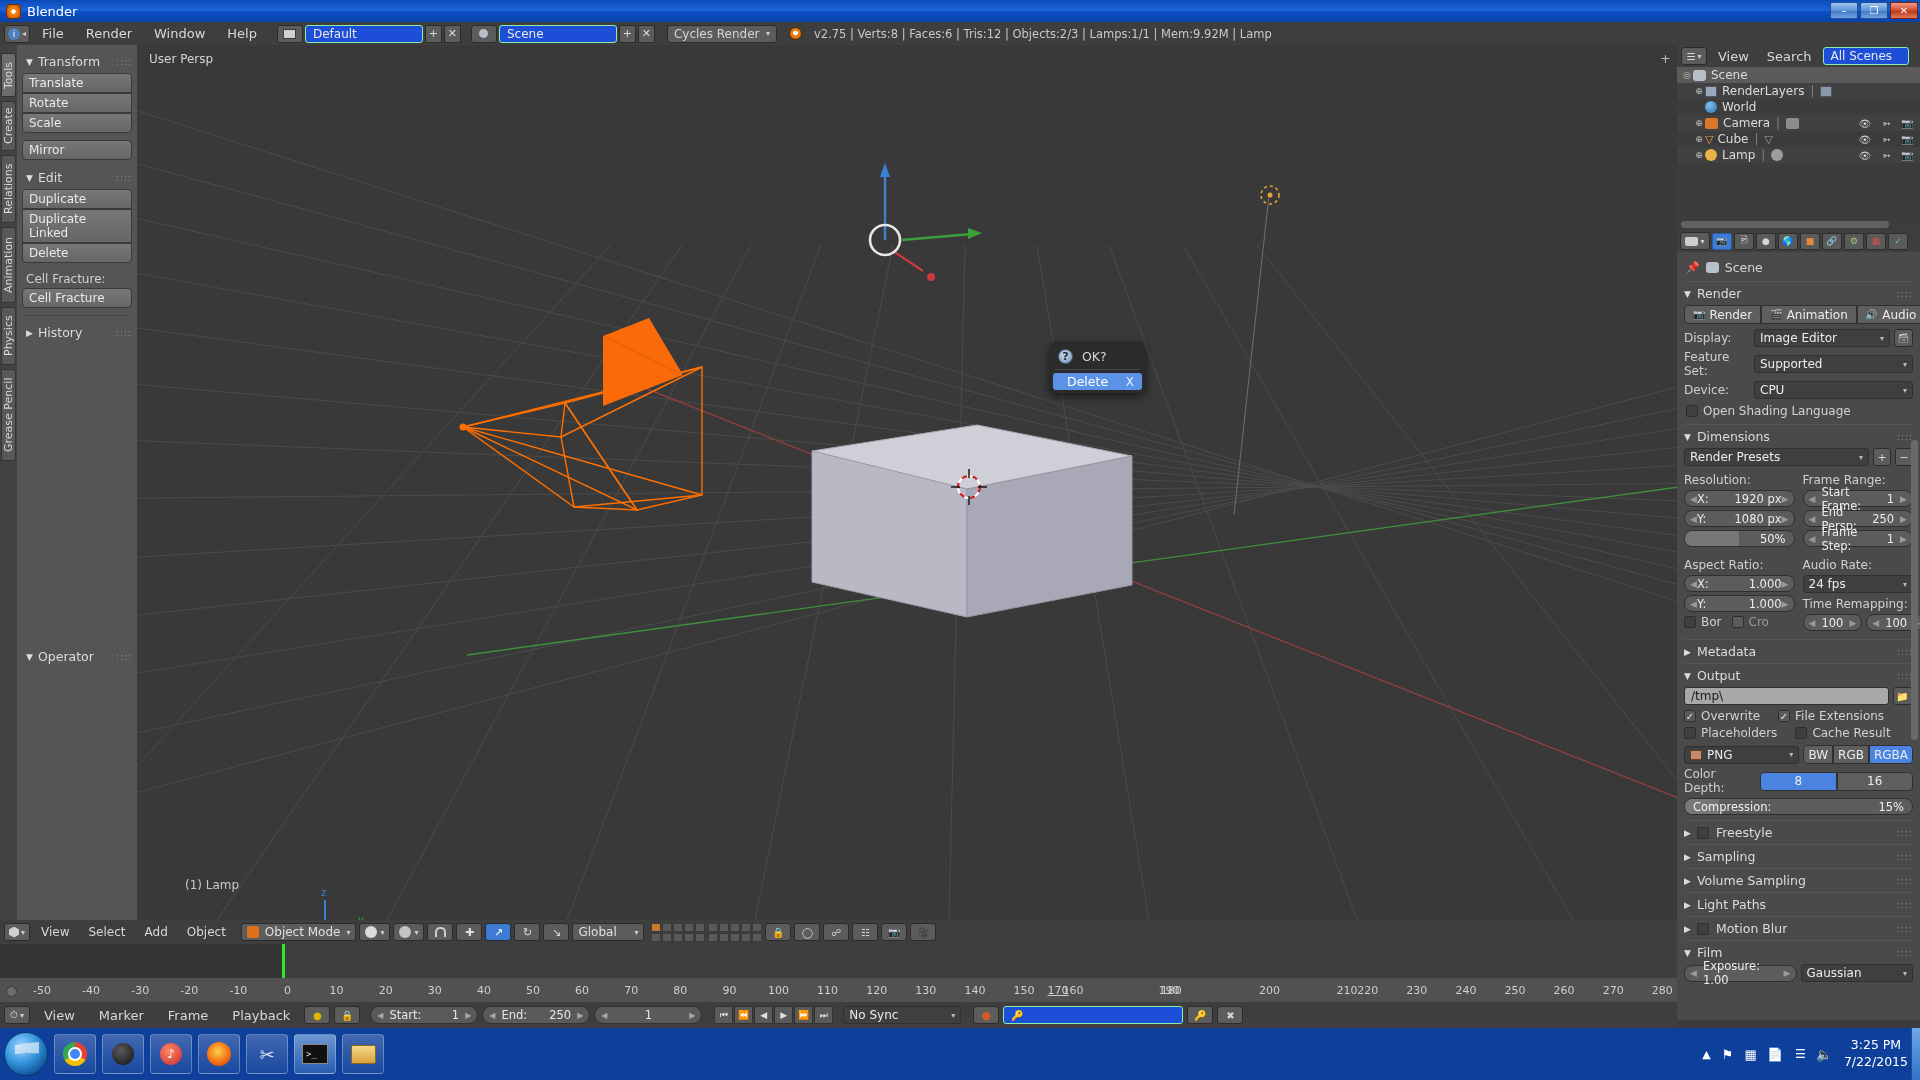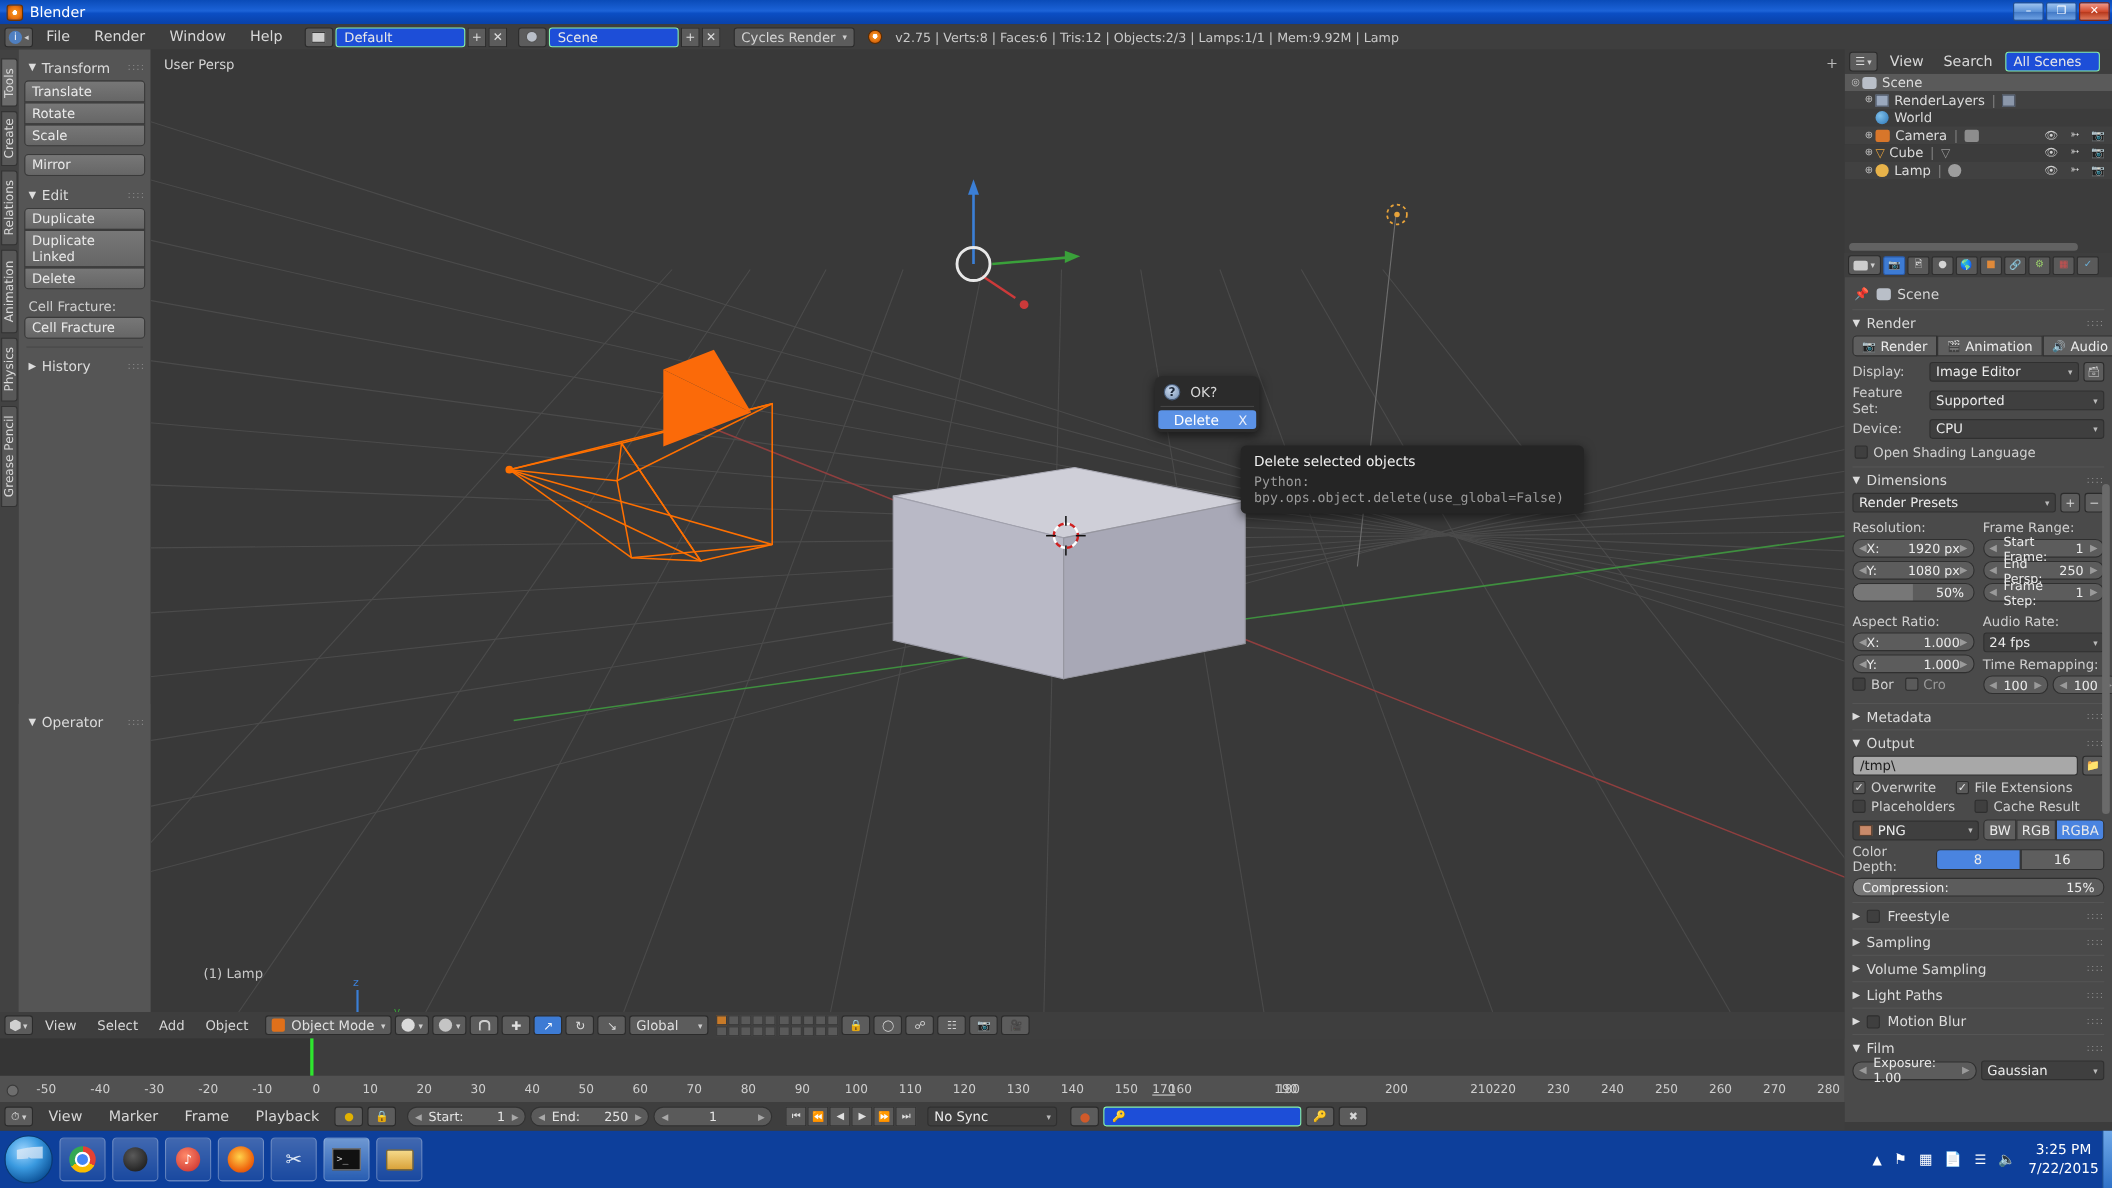--- a/index.html
+++ b/index.html
@@ -498,24 +498,20 @@
       <span class="popup-qicon">?</span>
       <span class="popup-head-text">OK?</span>
     </div>
     <div class="popup-sep"></div>
     <div class="popup-item">
       <span>Delete</span>
       <span class="shortcut">X</span>
     </div>
   </div>
 
-  <div class="tooltip">
-    <div class="tt-title">Delete selected objects</div>
-    <div class="tt-py">Python: bpy.ops.object.delete(use_global=False)</div>
-  </div>
 
   <div class="vp-footer">
     <div class="hdr-icon-btn">
       <span style="display:inline-block;width:10px;height:11px;background:#d0d0d0;clip-path:polygon(50% 0,100% 28%,100% 75%,50% 100%,0 75%,0 28%)"></span>
       <span style="font-size:8px;margin-left:2px;color:#cfcfcf">▾</span>
     </div>
     <div class="menu-item">View</div>
     <div class="menu-item">Select</div>
     <div class="menu-item">Add</div>
     <div class="menu-item">Object</div>

